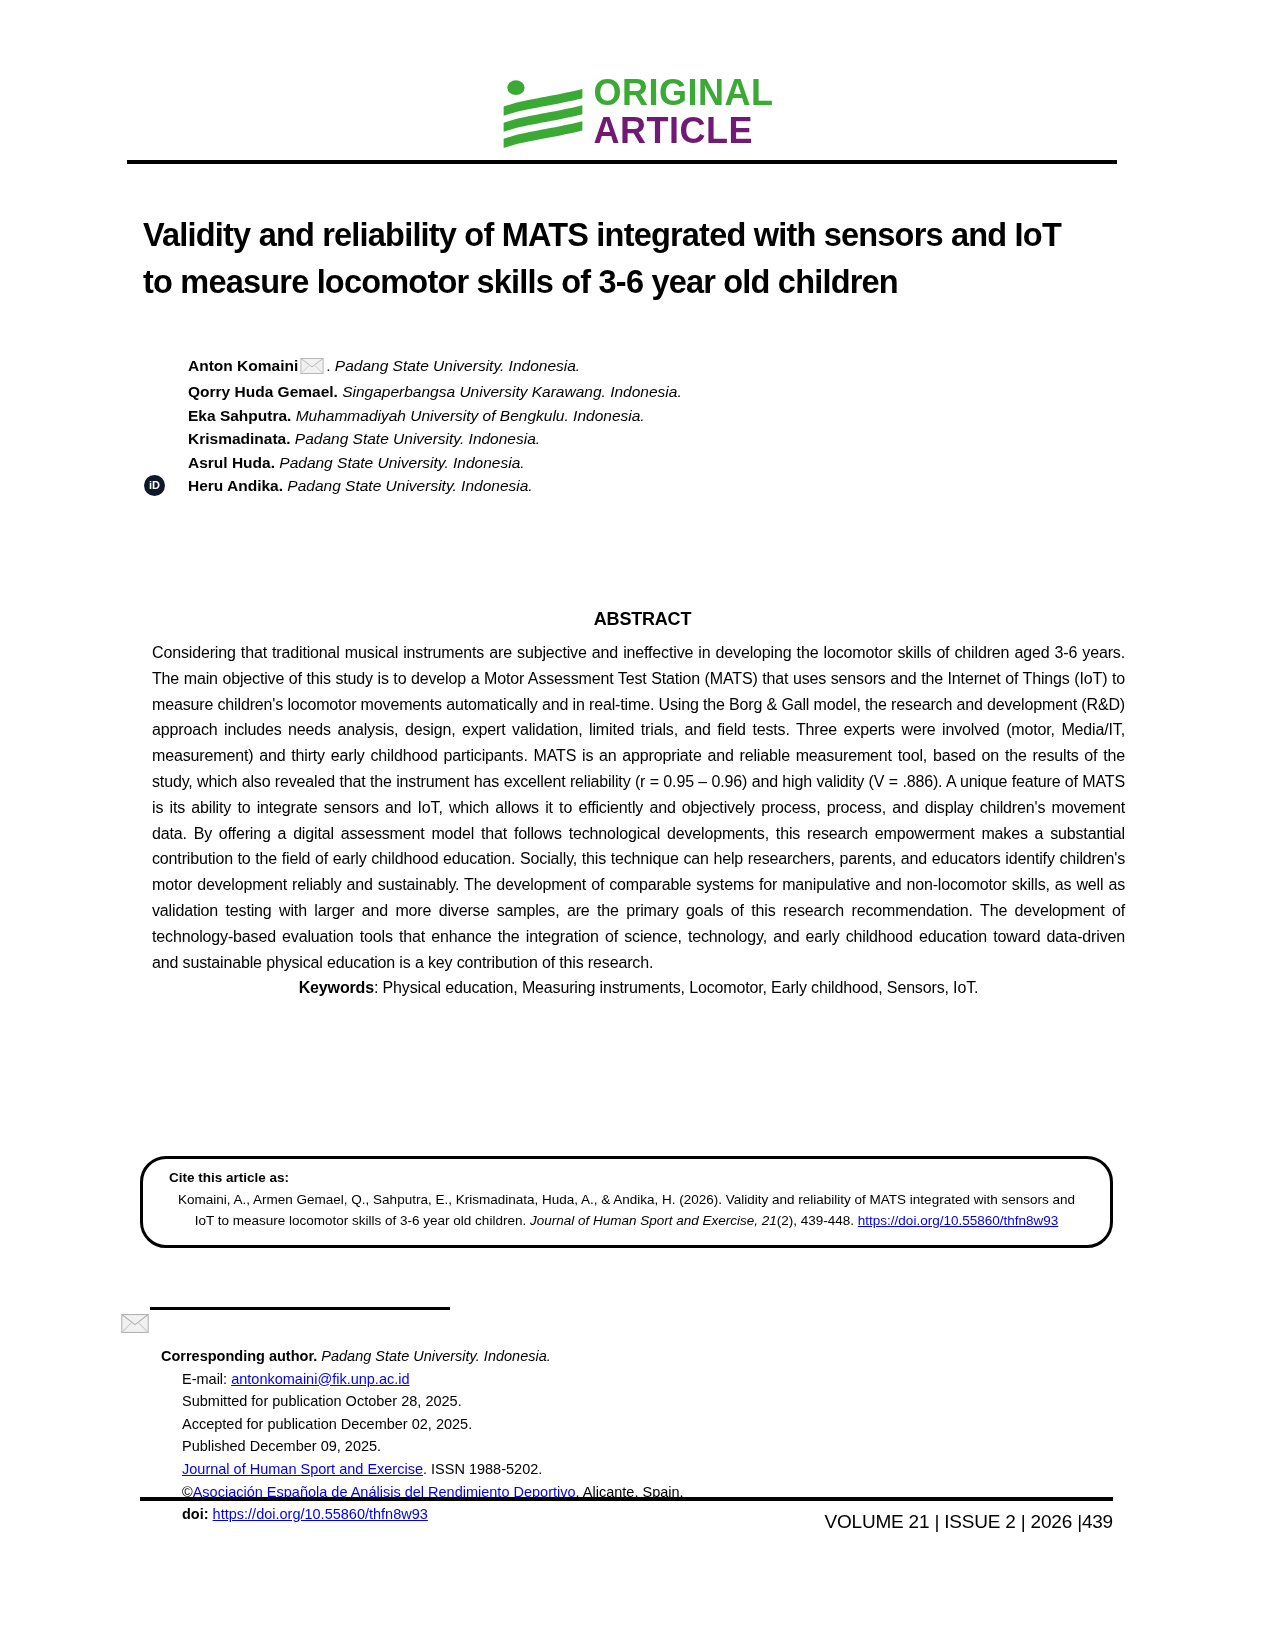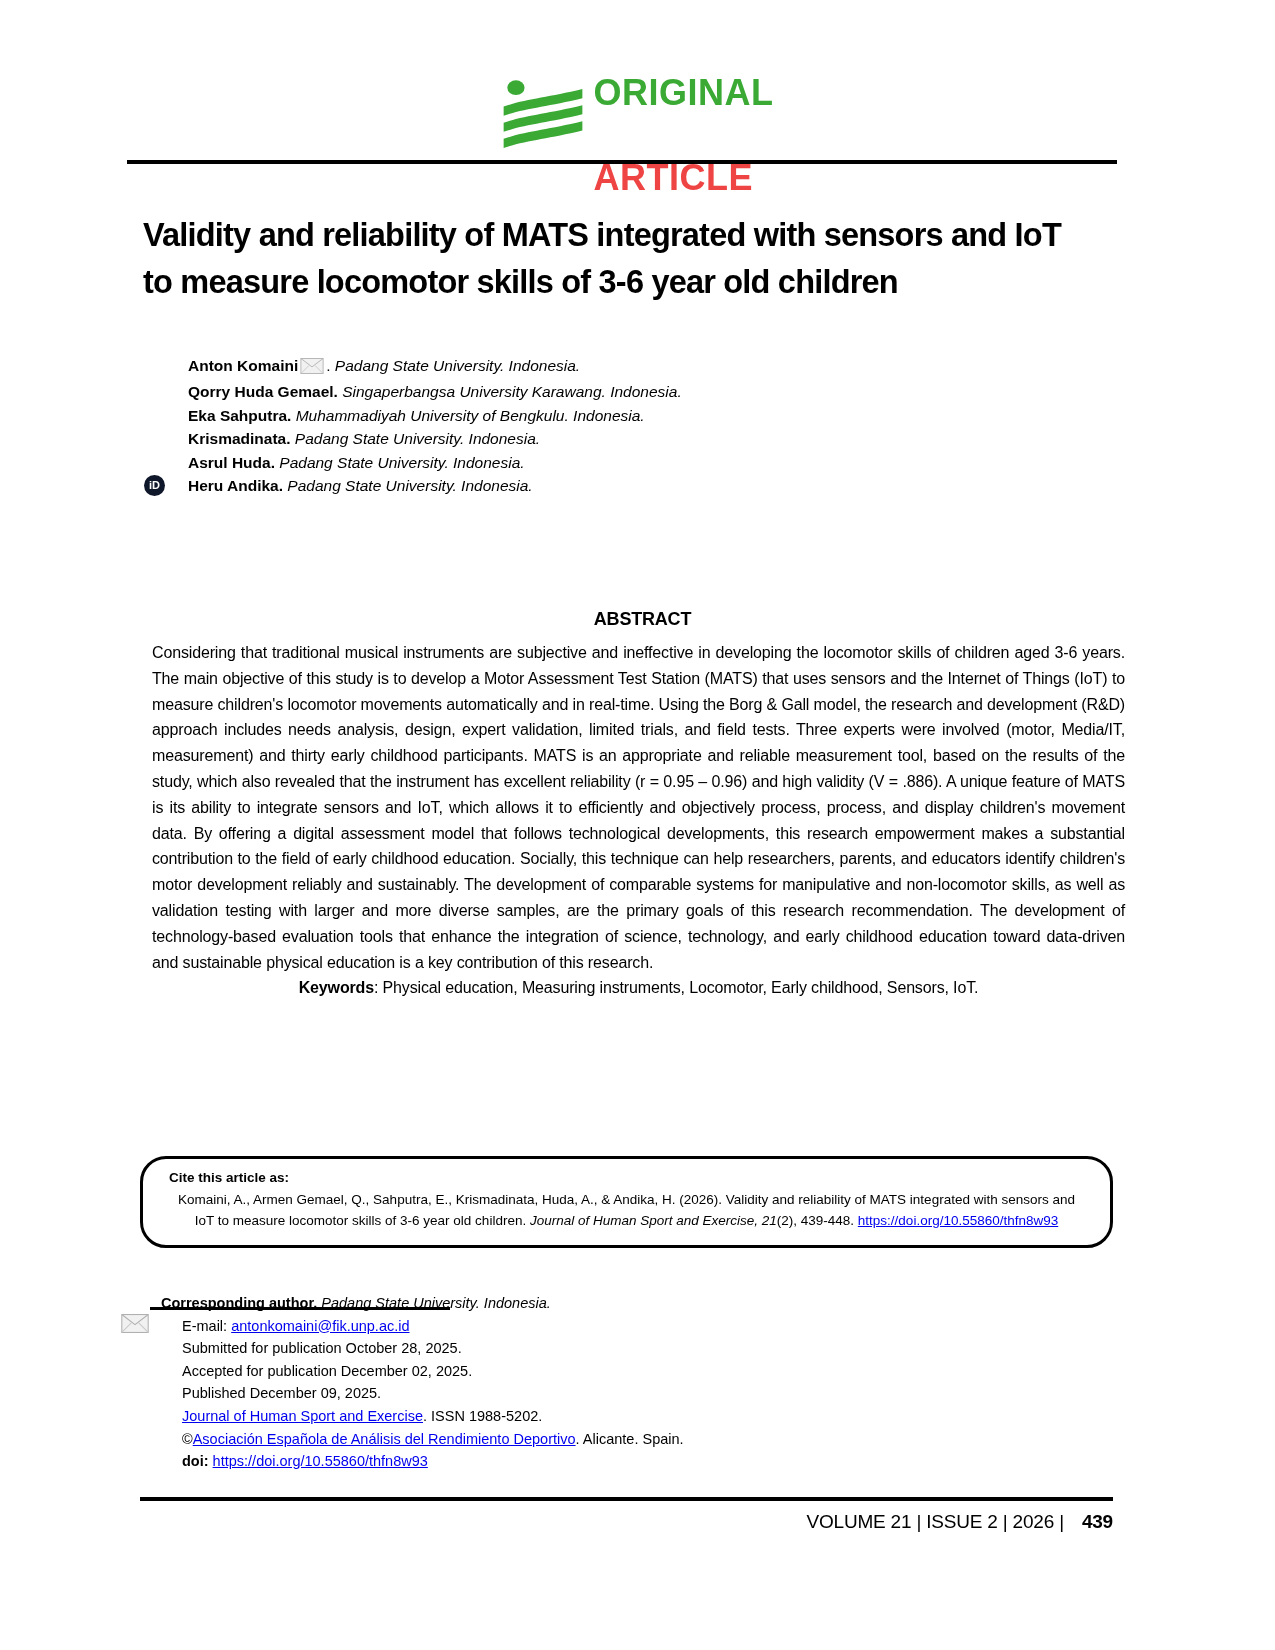--- a/index.html
+++ b/index.html
@@ -10,21 +10,21 @@
   .b{font-weight:700;}
   .it{font-style:italic;}
   .link{color:#0000EE;text-decoration:underline;cursor:pointer;}
 
   
   .logo{position:absolute;top:74px;left:0;right:0;display:flex;justify-content:center;align-items:flex-start;gap:10px;}
   .logo-icon{display:block;margin-top:6px;}
   .logo-text{display:flex;flex-direction:column;}
   .logo-line{font-size:36px;font-weight:700;line-height:38px;letter-spacing:0.5px;}
   .logo-line.green{color:#3AAA35;}
-  .logo-line.dark{color:#ef4444;margin-top:47px;}
+  .logo-line.dark{color:#701a75;}
   .header-rule{position:absolute;top:160px;left:127px;width:990px;height:4px;background:#000;}
 
   
   .title{
     position:absolute;top:212px;left:143px;width:955px;margin:0;
     font-size:32.5px;font-weight:700;line-height:47px;letter-spacing:-0.8px;color:#000;
   }
 
   
   .authors{position:absolute;top:354px;left:188px;font-size:15.5px;line-height:23.4px;}
@@ -46,28 +46,28 @@
   .cite-box{
     position:absolute;top:1156px;left:140px;width:973px;box-sizing:border-box;
     border:3.5px solid #000;border-radius:26px;padding:11px 26px 14px;
   }
   .cite-label{font-size:13.5px;font-weight:700;margin-bottom:5px;}
   .cite-text{font-size:13.5px;line-height:20.5px;text-align:center;}
 
   
   .foot-divider{position:absolute;top:1307px;left:150px;width:300px;height:3px;background:#000;}
   .foot-mail{position:absolute;left:121px;top:1314px;}
-  .footnote{position:absolute;top:1292px;left:161px;font-size:14.5px;line-height:22.6px;}
+  .footnote{position:absolute;top:1345px;left:161px;font-size:14.5px;line-height:22.6px;}
   .fn-line{padding-left:21px;white-space:nowrap;}
   .fn-line.first{padding-left:0;}
 
   
   .bottom-rule{position:absolute;top:1497px;left:140px;width:973px;height:3.5px;background:#000;}
   .page-footer{position:absolute;top:1511px;right:162px;font-size:19px;letter-spacing:-0.2px;}
-  .pagenum{margin-left:18px;font-weight:700;}
+  .pagenum{font-weight:400;}
 </style>
 </head>
 <body>
 
 <div class="page">
 
   <div class="logo">
     <svg class="logo-icon" width="82" height="70" viewBox="0 0 100 100" preserveAspectRatio="none">
       <circle cx="17" cy="11" r="10.5" fill="#3AAA35"></circle>
       <path d="M2 38 C30 27 56 25 98 13 L98 26 C56 38 30 40 2 51 Z" fill="#3AAA35"></path>

